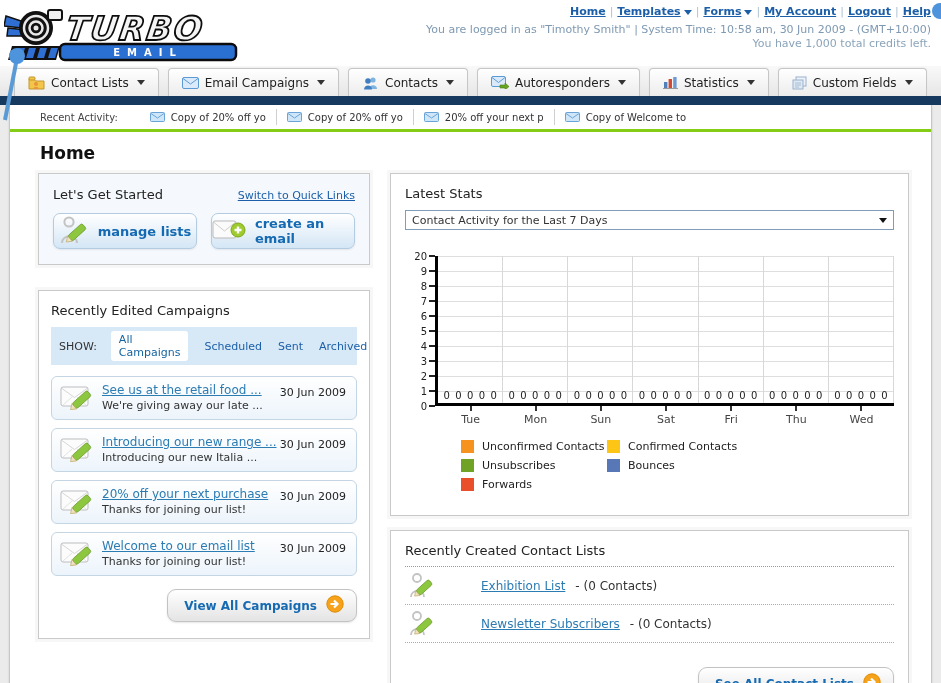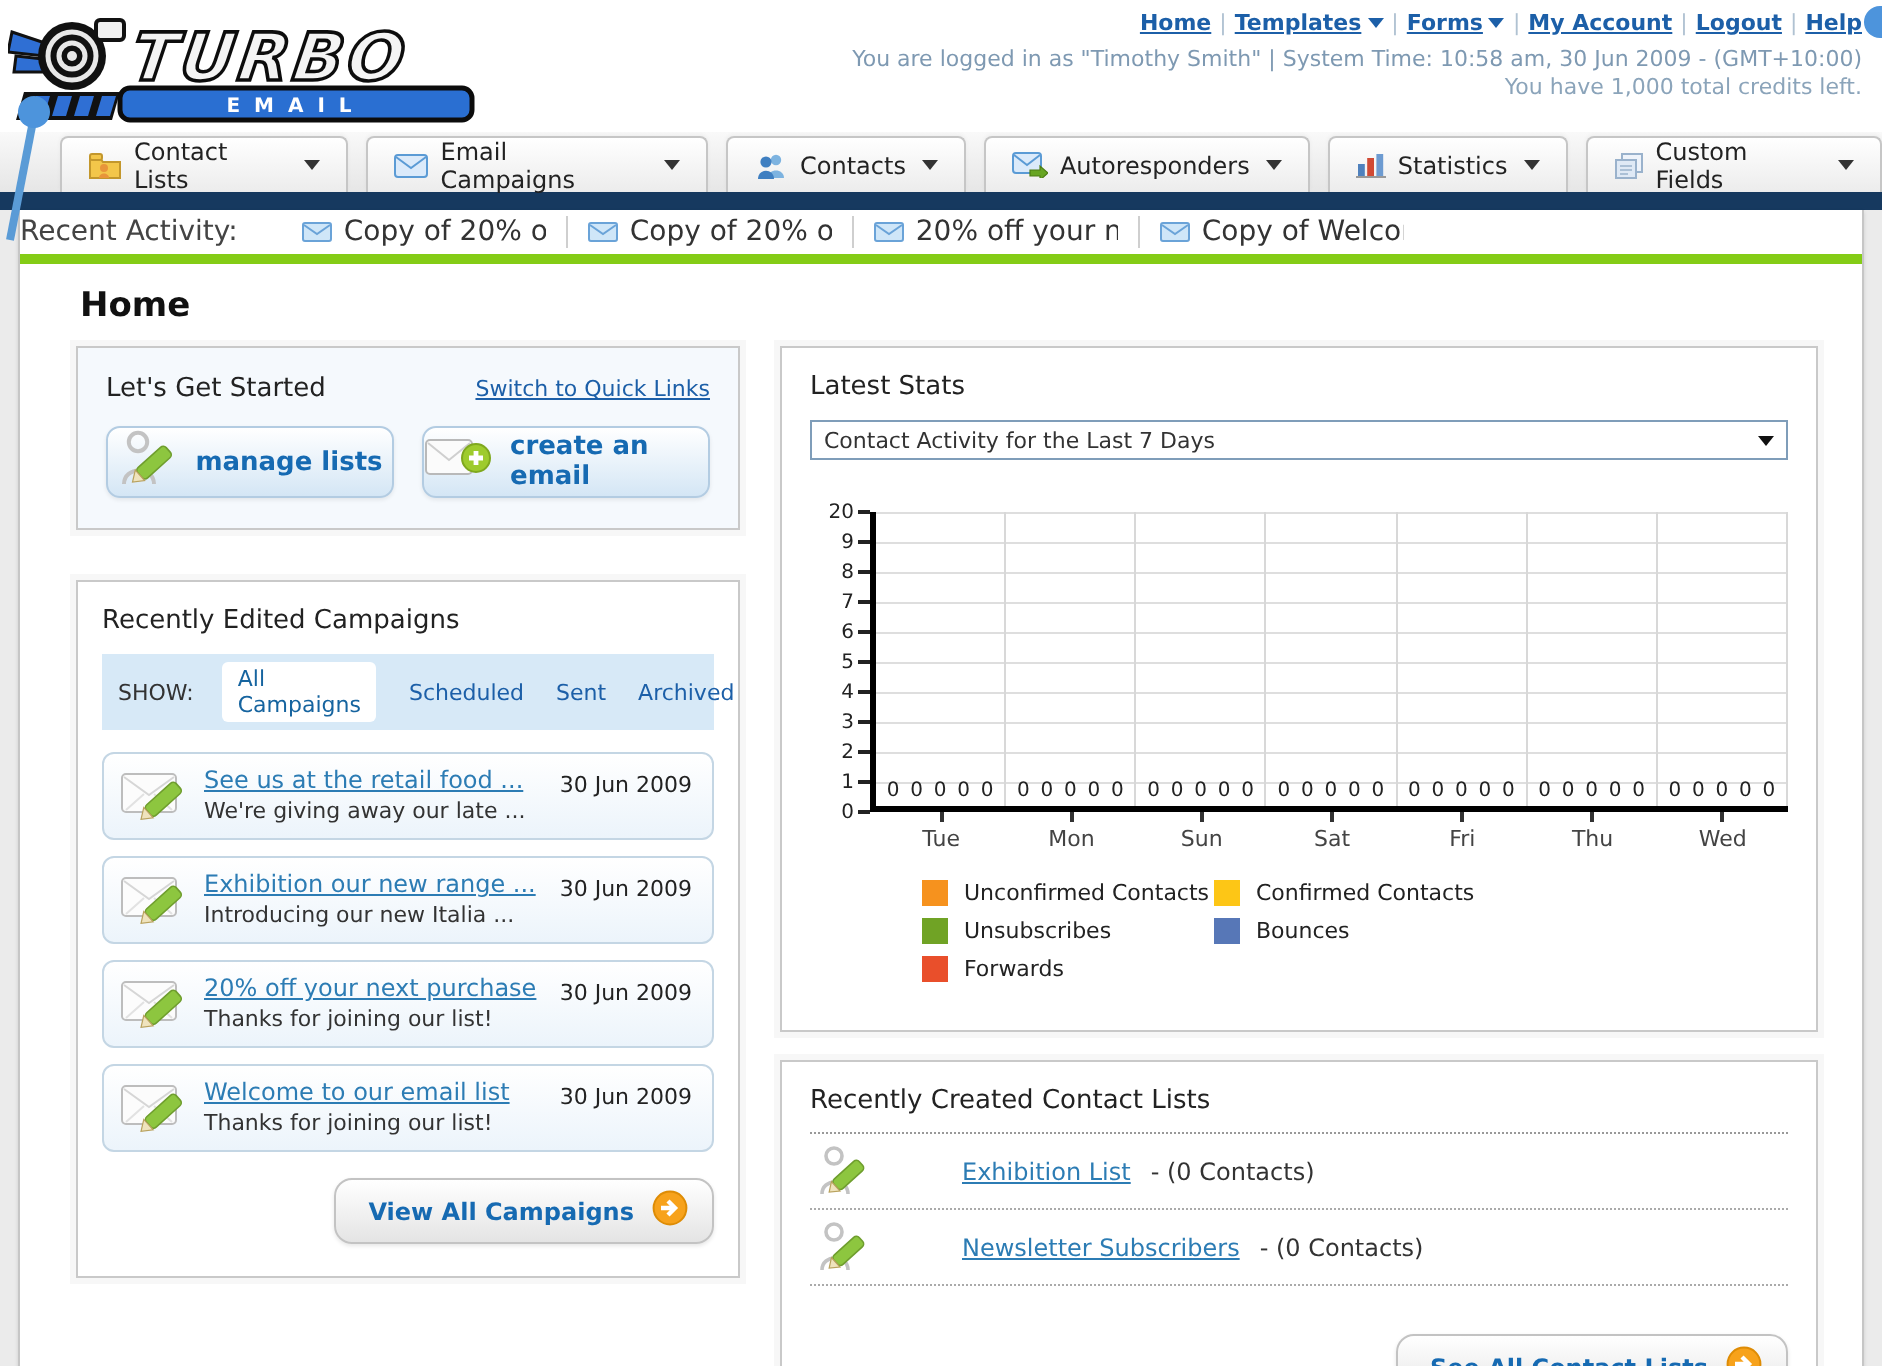--- a/index.html
+++ b/index.html
@@ -12,31 +12,31 @@
   .top-header { background:#fff; height:66px; position:relative; }
   .logo-wrap { position:absolute; left:4px; top:2px; }
   .top-right { position:absolute; right:10px; top:5px; text-align:right; }
   .top-nav { font-size:11px; color:#9fb4c6; }
   .top-nav a { color:#1c5fa8; text-decoration:underline; font-weight:bold; cursor:pointer; }
   .top-nav .sep { color:#b0c2d2; margin:0 4px; }
   .top-nav .caret { display:inline-block; width:0; height:0; border-left:4px solid transparent; border-right:4px solid transparent; border-top:5px solid #1c5fa8; margin-left:3px; vertical-align:middle; }
   .login-info { font-size:11px; color:#7e99b2; margin-top:5px; line-height:14px; }
   .credit-info { font-size:11px; color:#8ba4ba; }
 
-  .tabbar { height:30px; background:linear-gradient(#f9f9f9,#e6e6e6); padding-left:30px; display:flex; align-items:flex-end; gap:9px; }
+  .tabbar { height:30px; background:linear-gradient(#f9f9f9,#e6e6e6); padding-left:14px; display:flex; align-items:flex-end; gap:9px; }
   .tab { display:inline-flex; align-items:center; gap:6px; height:28px; padding:0 13px;
     background:linear-gradient(#ffffff,#ececec); border:1px solid #c6c6c6; border-bottom:none;
     border-radius:4px 4px 0 0; font-size:12px; color:#222; cursor:pointer; box-shadow:0 -1px 2px rgba(0,0,0,.04); }
   .tab .caret { width:0; height:0; border-left:4px solid transparent; border-right:4px solid transparent; border-top:5px solid #333; margin-left:2px; }
   .navy-bar { height:9px; background:#16395f; }
 
   .content-outer { padding:0 9px; background:#ebebeb; }
   .content-card { background:#fff; border:1px solid #c6c6c6; border-top:none; min-height:558px; padding-bottom:18px; box-shadow:0 1px 2px rgba(0,0,0,.12); }
 
-  .activity-bar { height:27px; border-bottom:5px solid #84cc16; display:flex; align-items:center; font-size:14px; color:#444; }
+  .activity-bar { height:27px; border-bottom:3px solid #84cc16; display:flex; align-items:center; padding-left:30px; font-size:10px; color:#444; }
   .activity-label { margin-right:22px; }
   .activity-item { display:flex; align-items:center; gap:6px; padding:0 10px; border-right:1px solid #cfcfcf; height:16px; cursor:pointer; }
   .activity-item:last-child { border-right:none; }
   .activity-text { color:#333; max-width:101px; overflow:hidden; white-space:nowrap; display:inline-block; }
 
   .page-title { font-size:17px; font-weight:bold; color:#111; margin:11px 0 10px 30px; }
 
   .columns { display:flex; padding:0 12px 0 28px; gap:20px; align-items:flex-start; }
   .left-col { width:332px; flex:none; display:flex; flex-direction:column; }
   .right-col { flex:1; display:flex; flex-direction:column; margin-right:10px; }
@@ -327,21 +327,21 @@
                 <div class="camp-icon"><svg width="38" height="28" viewBox="0 0 38 28">
                     <rect x="1" y="5" width="27" height="19" rx="2" fill="#fcfcfc" stroke="#bdbdbd"></rect>
                     <path d="M2 6.5 L14.5 15.5 L27 6.5" fill="none" stroke="#d6d6d6"></path>
                     <path d="M3 23 L12 15 M26 23 L17 15" stroke="#e2e2e2"></path>
                     <g transform="rotate(-42 22 18)">
                       <rect x="12" y="14" width="20" height="7" rx="2" fill="#8dc63f" stroke="#6f9e2e" stroke-width="0.8"></rect>
                       <polygon points="12,14 7,17.5 12,21" fill="#efe3bd" stroke="#b9a25e" stroke-width="0.6"></polygon>
                     </g>
                   </svg></div>
                 <div class="camp-text">
-                  <div class="camp-title">Exhibition our new range ...</div>
+                  <div class="camp-title">Introducing our new range ...</div>
                   <div class="camp-sub">Introducing our new Italia ...</div>
                 </div>
                 <div class="camp-date">30 Jun 2009</div>
               </div>
               <div class="camp-row">
                 <div class="camp-icon"><svg width="38" height="28" viewBox="0 0 38 28">
                     <rect x="1" y="5" width="27" height="19" rx="2" fill="#fcfcfc" stroke="#bdbdbd"></rect>
                     <path d="M2 6.5 L14.5 15.5 L27 6.5" fill="none" stroke="#d6d6d6"></path>
                     <path d="M3 23 L12 15 M26 23 L17 15" stroke="#e2e2e2"></path>
                     <g transform="rotate(-42 22 18)">

